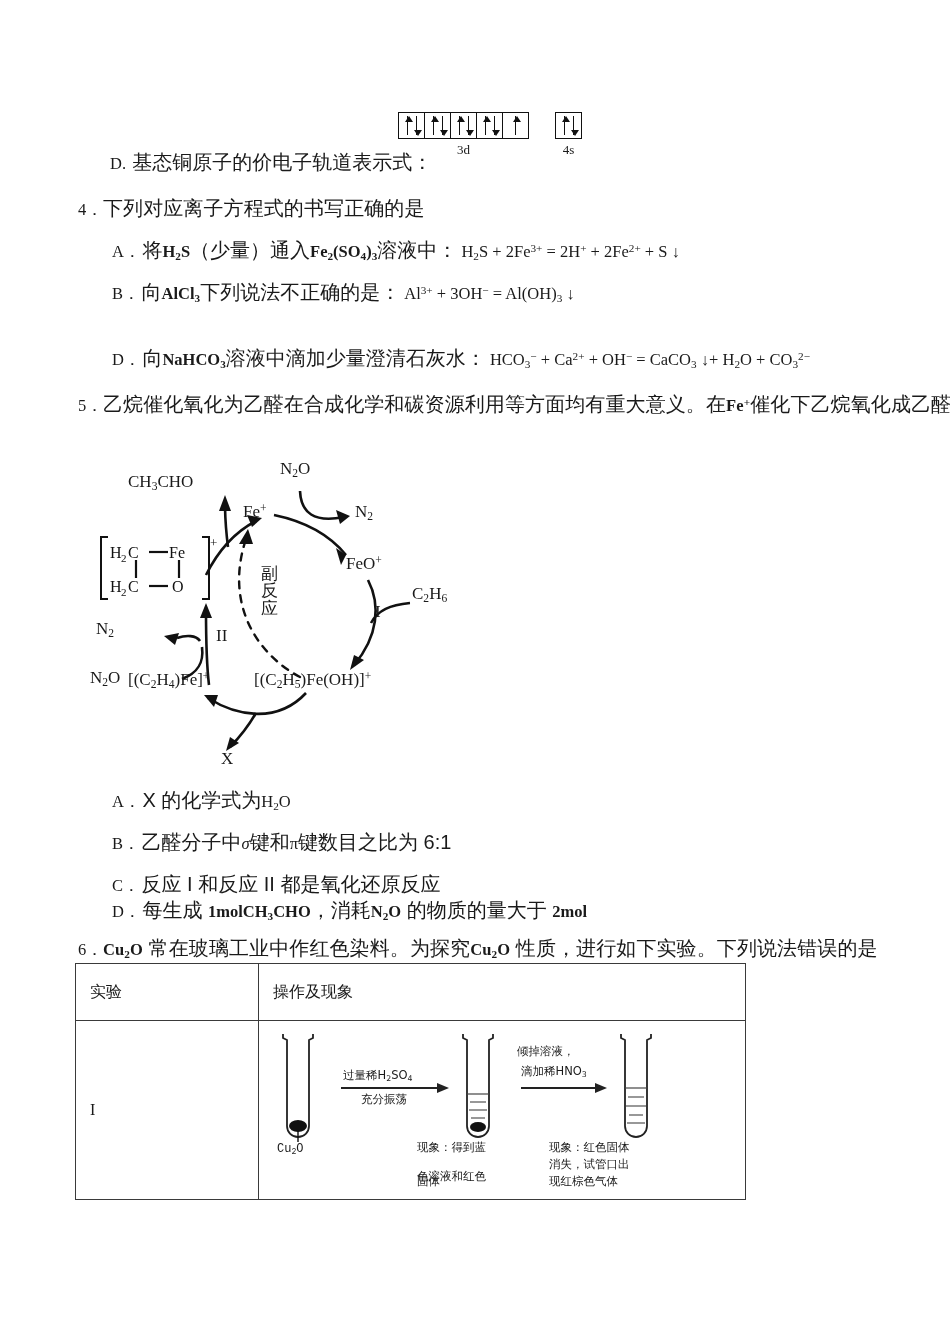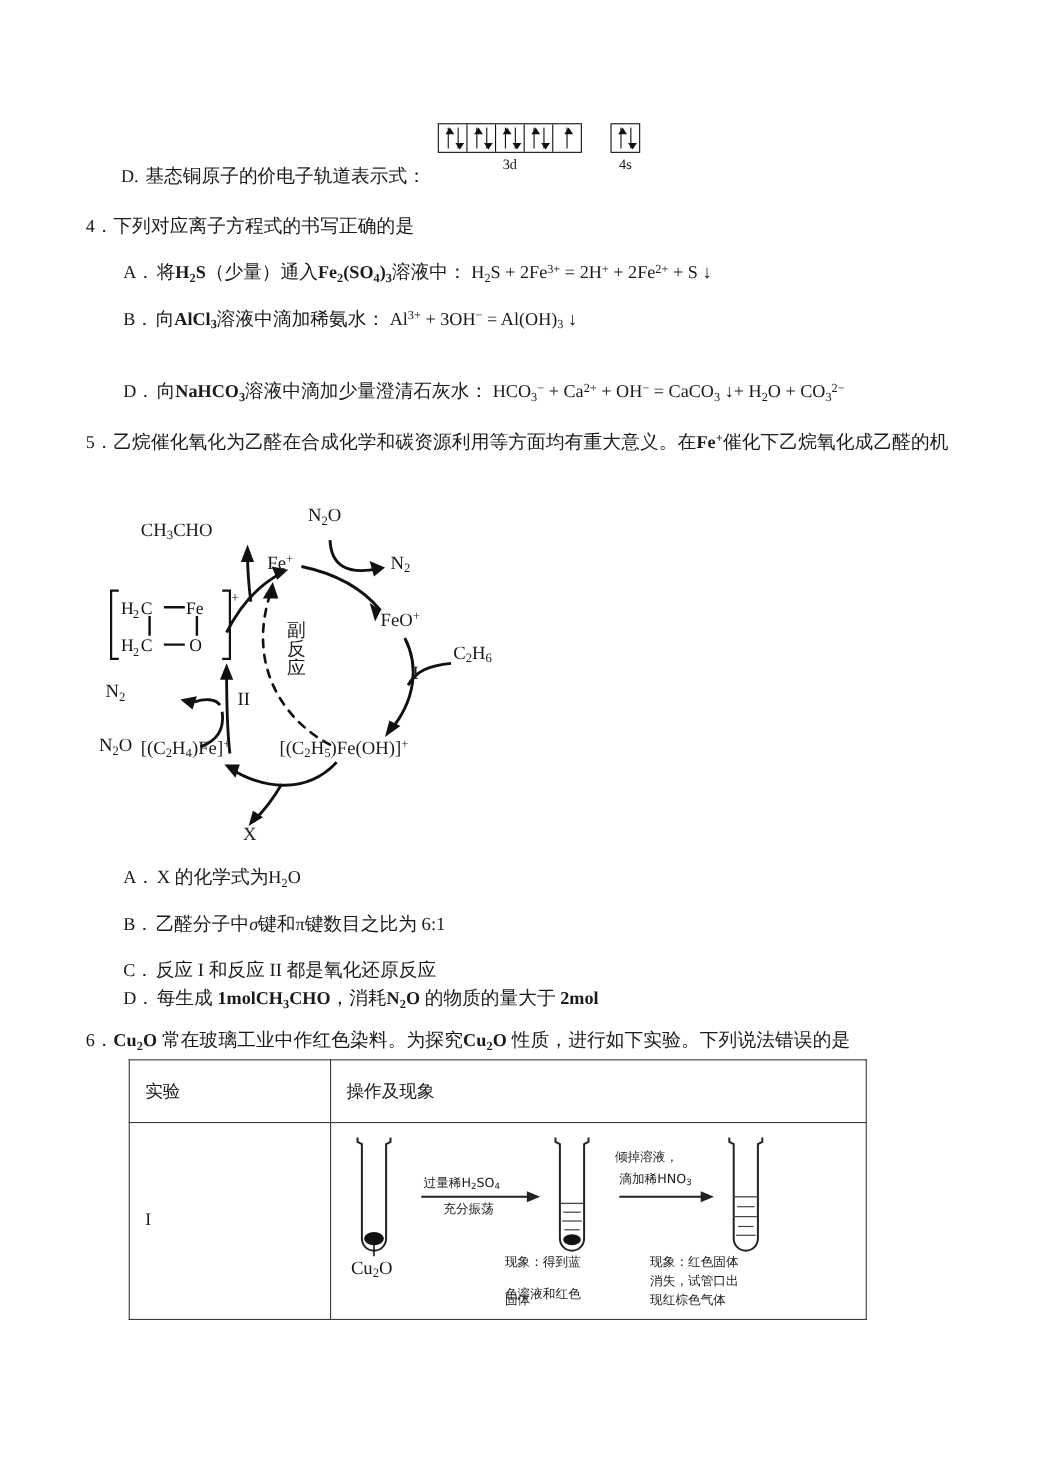--- a/index.html
+++ b/index.html
@@ -31,21 +31,21 @@
   .opt {
     position: absolute;
     font-size: 16.5px;
     line-height: 1.45;
     white-space: nowrap;
   }
   .optlabel { margin-right: 2px; }
   sub { font-size: 0.68em; vertical-align: -0.28em; }
   sup { font-size: 0.68em; vertical-align: 0.45em; }
   .bold { font-weight: bold; }
-  .cn { font-family: Liberation Serif, serif; font-size:17px;}
+  .cn { font-family: Liberation Sans, sans-serif; font-size:20px;}
 
   
   #orbital-diagram { position: absolute; }
   .orb-group { display: inline-block; vertical-align: top; }
   .orb-boxes { display: flex; border: 1.6px solid #111; }
   .orb-cell {
     width: 25px; height: 25px;
     border-right: 1.6px solid #111;
     position: relative;
   }
@@ -92,41 +92,40 @@
   }
   #cycle-figure svg { position: absolute; left: 0; top: 0; }
 
   
   #exp-table {
     position: absolute;
     left: 75px; top: 963px;
     width: 670px;
     border-collapse: collapse;
     table-layout: fixed;
-    margin-left: 42px;
   }
   #exp-table td, #exp-table th {
     border: 1.4px solid #3a3a3a;
     padding: 0;
     vertical-align: middle;
     font-weight: normal;
     text-align: left;
   }
   .cell-pad { padding: 14px 14px; font-size: 16px; font-family:"DejaVu Sans", sans-serif;}
   .cell-pad-serif { padding: 14px 14px; font-size: 16px; font-family:"Liberation Serif", serif;}
   #exp-figure { position: relative; width: 400px; height: 160px; margin: 8px 0 8px 10px; }
   #exp-figure .txt {
     position: absolute;
     font-family: "DejaVu Sans", sans-serif;
     font-size: 11.5px;
     line-height: 1.3;
     white-space: nowrap;
     color:#1a1a1a;
   }
-  #exp-figure .txt-serif { font-family:Liberation Serif, serif; font-size: 17px; }
+  #exp-figure .txt-serif { font-family:Liberation Mono, monospace; font-size: 12px; }
   #exp-figure svg { position: absolute; left: 0; top: 0; }
 </style>
 </head>
 <body>
 
 <div class="page">
 
   <div class="opt" style="left:110px; top:148px;">
     <span class="optlabel">D.</span>
     <span class="cn">基态铜原子的价电子轨道表示式：</span>
@@ -170,21 +169,21 @@
 
   <div class="qline" style="left:78px; top:194px;">
     <span>4</span><span>．</span><span class="cn">下列对应离子方程式的书写正确的是</span>
   </div>
 
   <div class="opt" style="left:112px; top:236px;">
     <span class="optlabel">A．</span><span class="cn">将</span><span class="bold">H<sub>2</sub>S</span><span class="cn">（少量）通入</span><span class="bold">Fe<sub>2</sub>(SO<sub>4</sub>)<sub>3</sub></span><span class="cn">溶液中：</span>&nbsp;H<sub>2</sub>S + 2Fe<sup>3+</sup> = 2H<sup>+</sup> + 2Fe<sup>2+</sup> + S&nbsp;↓
   </div>
 
   <div class="opt" style="left:112px; top:278px;">
-    <span class="optlabel">B．</span><span class="cn">向</span><span class="bold">AlCl<sub>3</sub></span><span class="cn">溶液中滴加稀氨水：</span>&nbsp;Al<sup>3+</sup> + 3OH<sup>−</sup> = Al(OH)<sub>3</sub>&nbsp;↓
+    <span class="optlabel">B．</span><span class="cn">向</span><span class="bold">AlCl<sub>3</sub></span><span class="cn">下列说法不正确的是：</span>&nbsp;Al<sup>3+</sup> + 3OH<sup>−</sup> = Al(OH)<sub>3</sub>&nbsp;↓
   </div>
 
 
   <div class="opt" style="left:112px; top:344px;">
     <span class="optlabel">D．</span><span class="cn">向</span><span class="bold">NaHCO<sub>3</sub></span><span class="cn">溶液中滴加少量澄清石灰水：</span>&nbsp;HCO<sub>3</sub><sup>−</sup> + Ca<sup>2+</sup> + OH<sup>−</sup> = CaCO<sub>3</sub>&nbsp;↓+ H<sub>2</sub>O + CO<sub>3</sub><sup>2−</sup>
   </div>
 
   <div class="qline" style="left:78px; top:390px;">
     <span>5</span><span>．</span><span class="cn">乙烷催化氧化为乙醛在合成化学和碳资源利用等方面均有重大意义。在</span><span class="bold">Fe<sup>+</sup></span><span class="cn">催化下乙烷氧化成乙醛的机</span>
   </div>

